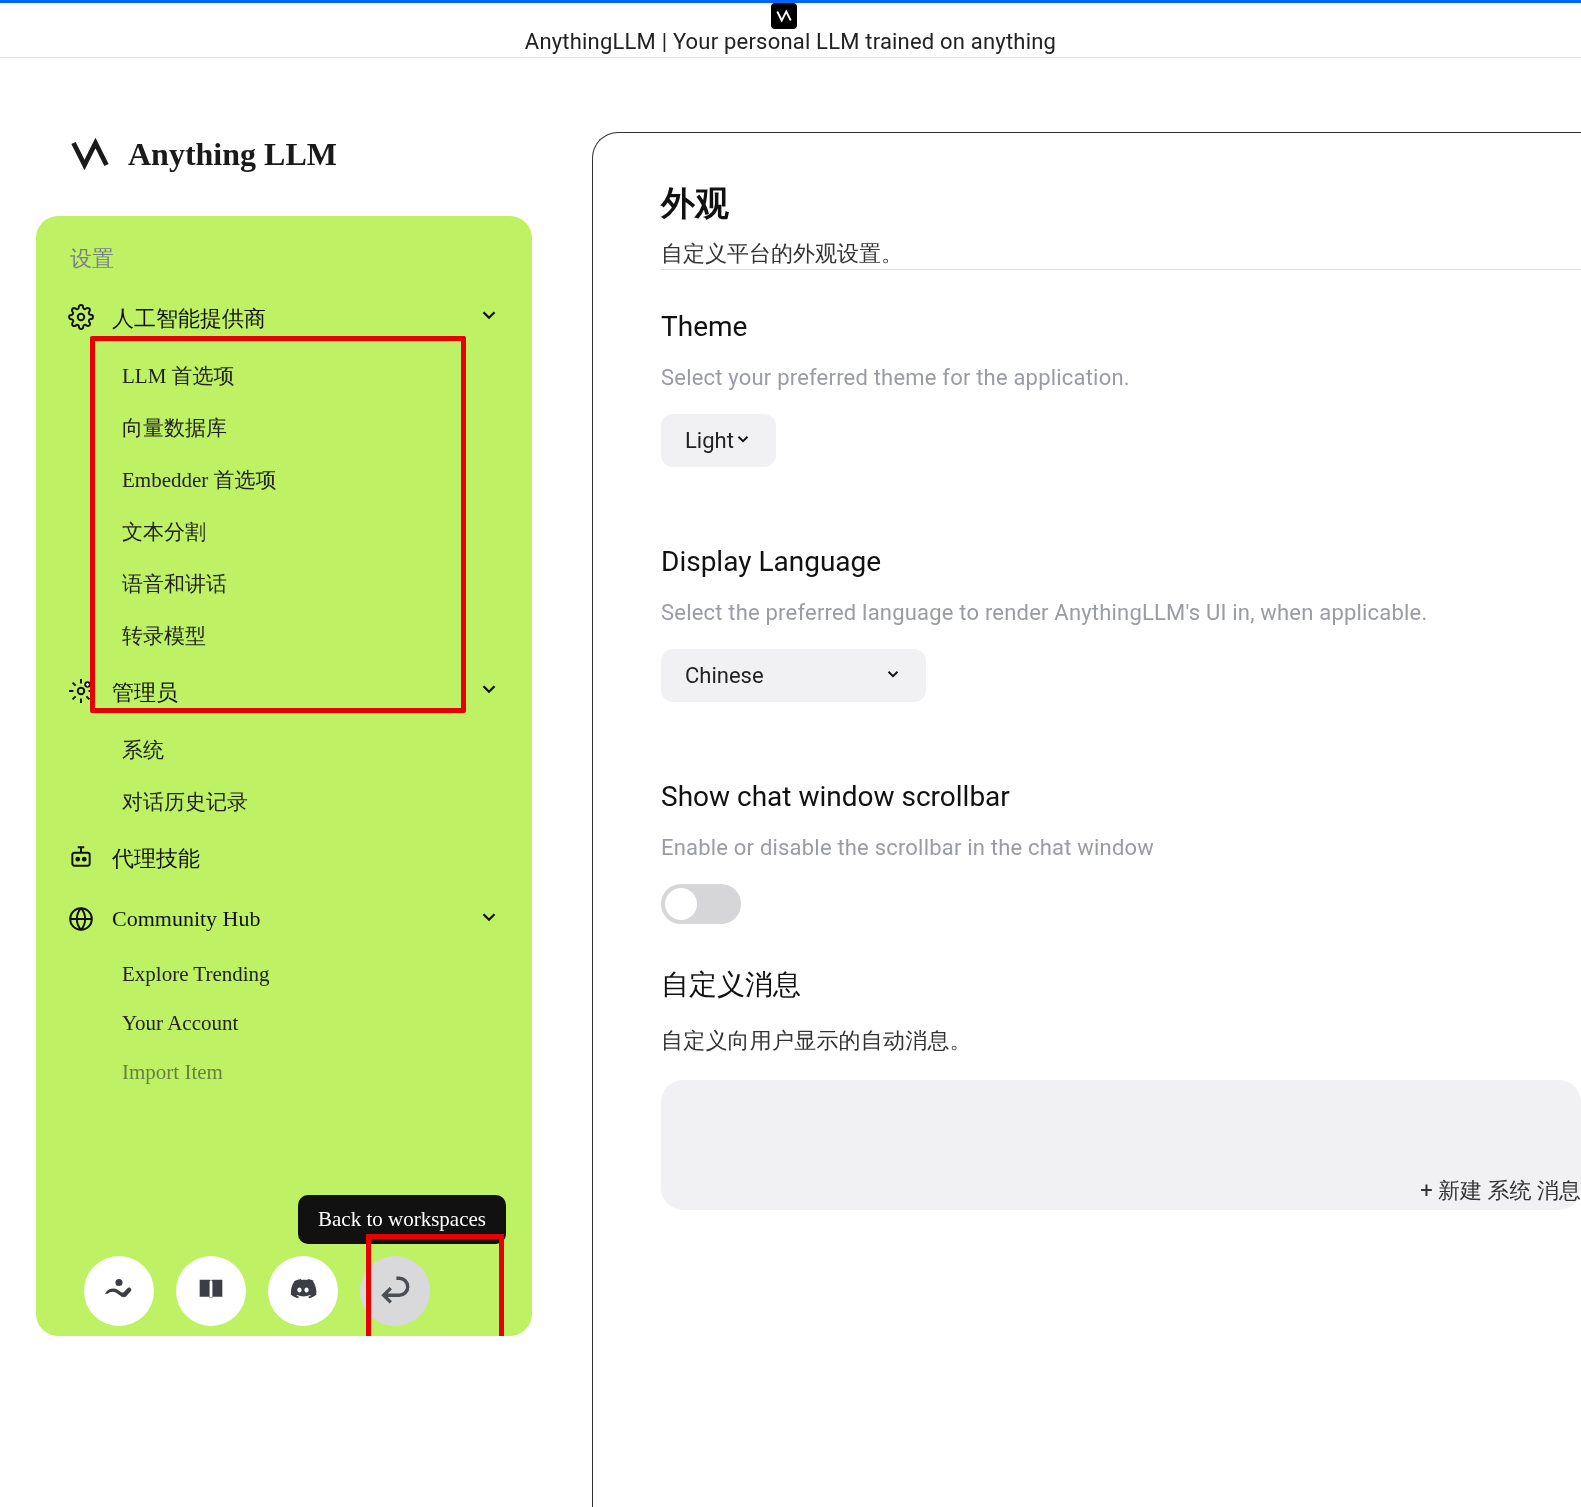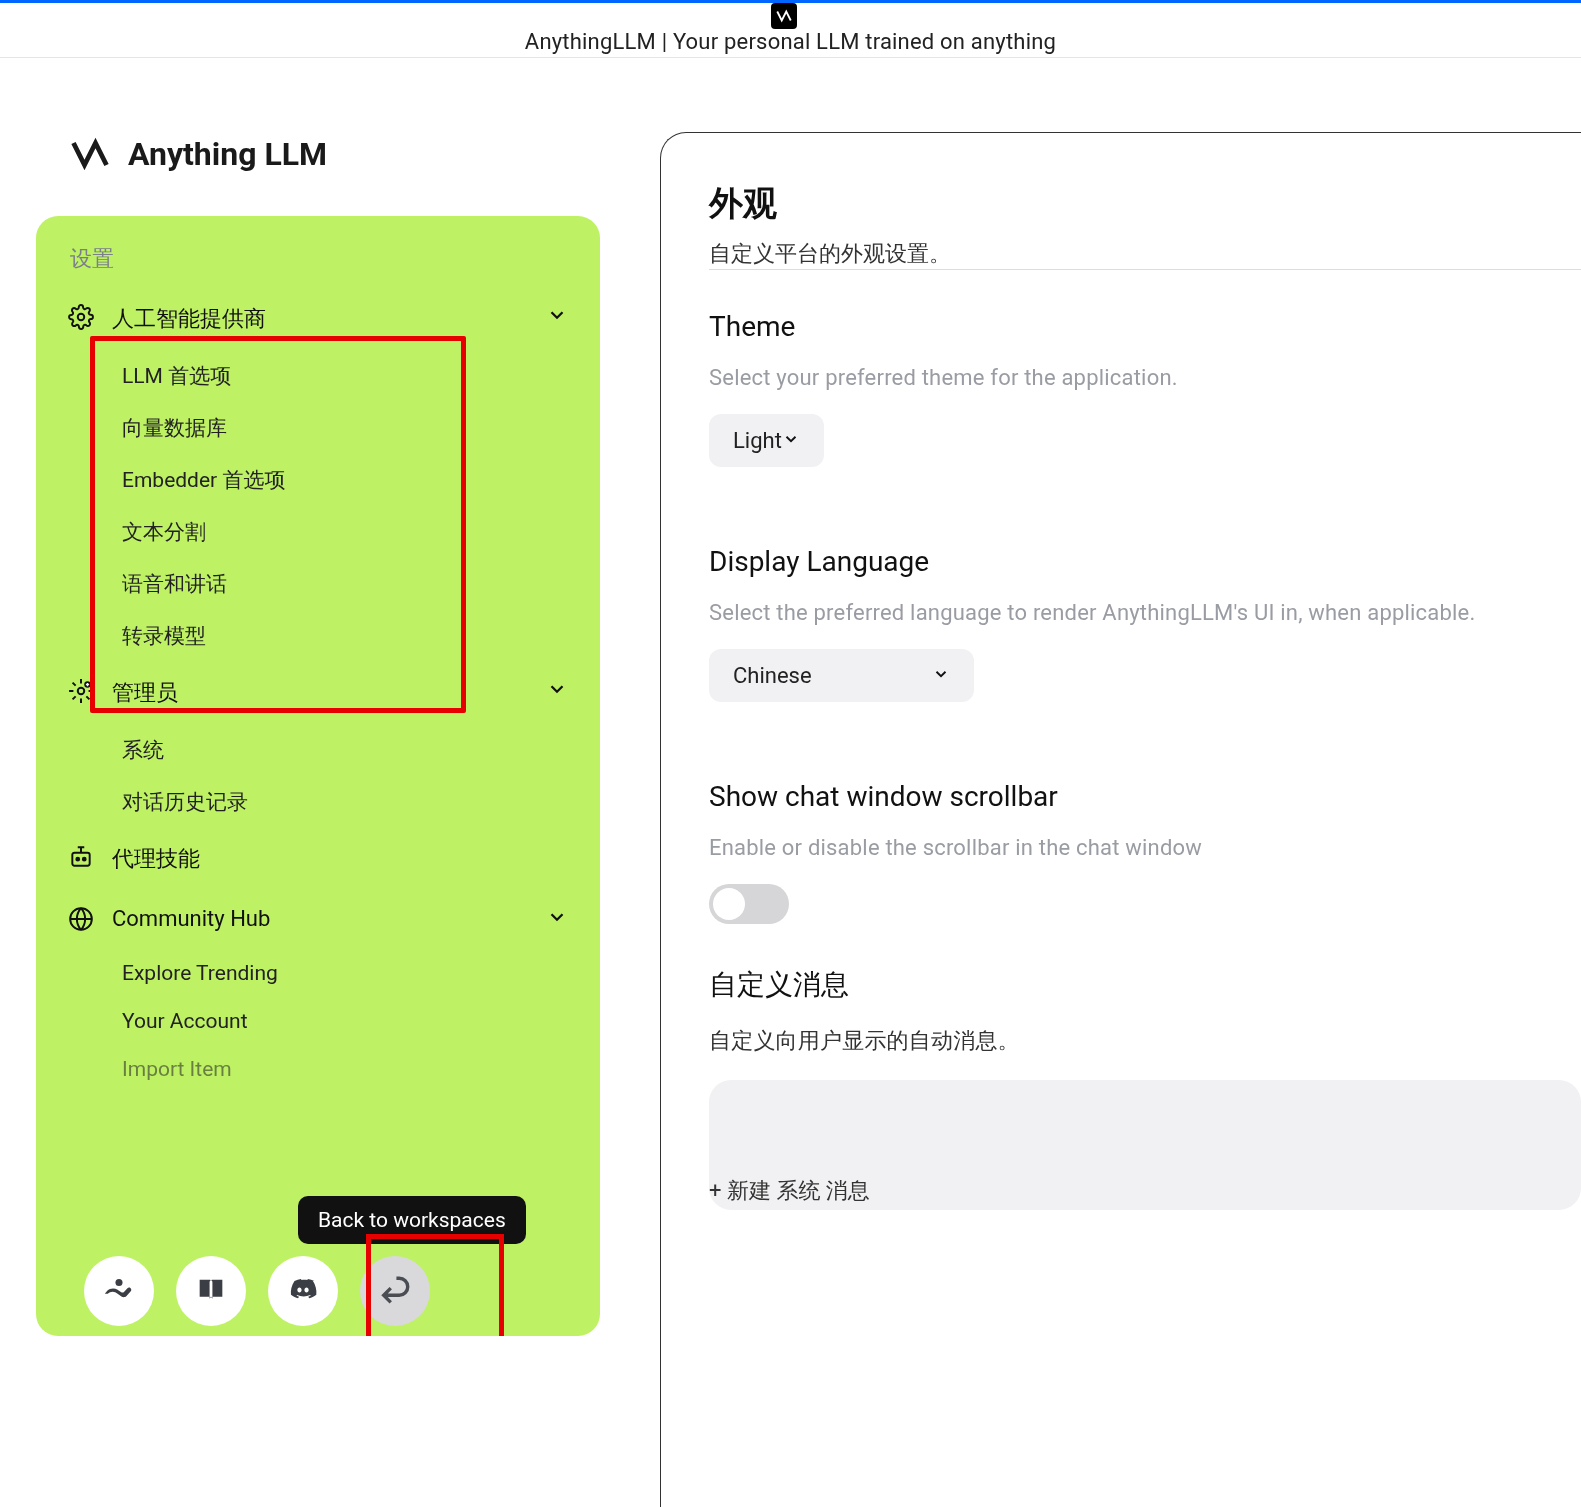--- a/index.html
+++ b/index.html
@@ -37,21 +37,21 @@
       letter-spacing: 0.2px;
     }
     .app-body {
       display: flex;
       height: calc(100% - 58px);
       padding-top: 74px;
       padding-left: 36px;
       gap: 60px;
     }
     
-    .sidebar-wrap { width: 564px; position: relative; }
+    .sidebar-wrap { width: 496px; position: relative; font-family: Liberation Serif, serif; }
     .brand {
       display: flex;
       align-items: center;
       gap: 16px;
       margin-bottom: 40px;
       padding-left: 32px;
     }
     .brand-logo { width: 44px; height: 44px; }
     .brand-text {
       font-size: 32px;
@@ -143,21 +143,21 @@
       bottom: -6px;
       pointer-events: none;
     }
     
     .main {
       flex: 1;
       border: 1px solid #333;
       border-right: none;
       border-bottom: none;
       border-top-left-radius: 26px;
-      padding: 48px 0 0 48px;
+      padding: 48px 0 0 68px;
       margin-top: 0;
       overflow: hidden;
     }
     .page-title {
       font-size: 34px;
       font-weight: 700;
       margin-bottom: 12px;
     }
     .page-sub {
       font-size: 22px;
@@ -207,21 +207,21 @@
       position: absolute;
       top: 4px; left: 4px;
     }
     .msg-box {
       background: #f1f1f3;
       border-radius: 22px;
       margin-top: 24px;
       height: 130px;
       display: flex;
       align-items: flex-end;
-      justify-content: flex-start;
+      justify-content: flex-end;
       padding-bottom: 4px;
     }
     .msg-box-text {
       font-size: 22px;
       color: #333;
     }
     .chev svg { width: 22px; height: 22px; }
   </style>
 </head>
 <body>

